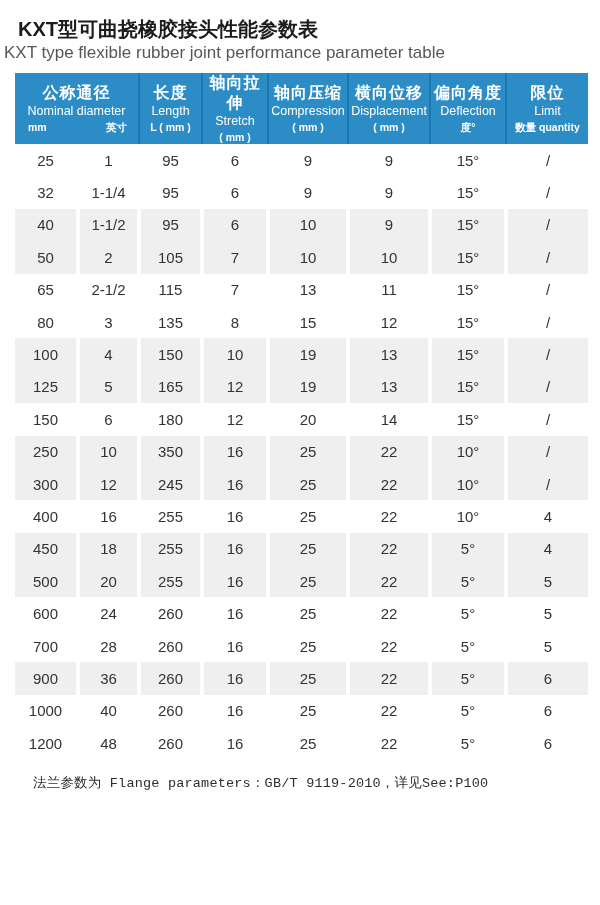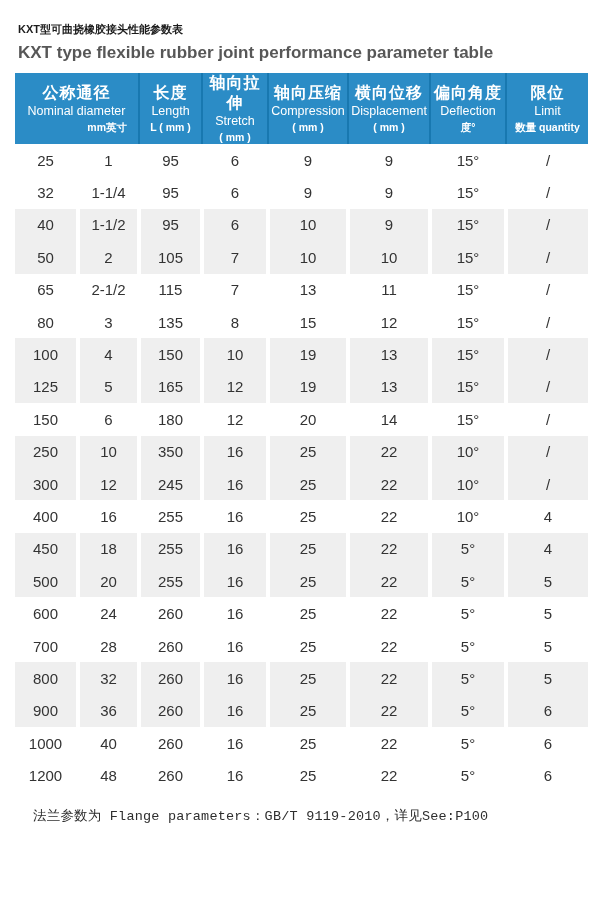--- a/index.html
+++ b/index.html
@@ -13,41 +13,41 @@
   *{box-sizing:border-box;}
   html,body{margin:0;padding:0;}
   body{
     width:600px;height:905px;background:#ffffff;
     font-family:"Liberation Sans","DejaVu Sans",sans-serif;
     color:var(--body-text);
     overflow:hidden;
   }
   .page-title{
     margin:19px 0 2px 18px;
-    font-size:11px;line-height:21px;font-weight:700;color:#1c1c1c;
+    font-size:20px;line-height:21px;font-weight:700;color:#1c1c1c;
   }
   .page-subtitle{
-    margin:0 0 0 18px;
-    font-size:17px;line-height:21px;font-weight:700;color:var(--subtitle-text);
+    margin:0 0 0 4px;
+    font-size:17px;line-height:21px;font-weight:400;color:var(--subtitle-text);
   }
   table.param-table{
     table-layout:fixed;border-collapse:collapse;
     width:573px;margin:10px 0 0 15px;
   }
   thead th{
     background:var(--header-bg);
     color:var(--header-text);
     height:68px;padding:0;vertical-align:middle;
     font-weight:400;
   }
   thead th + th{border-left:2px solid var(--header-divider);}
   .h-zh{font-size:16px;line-height:20px;font-weight:700;letter-spacing:1px;}
   .h-en{font-size:12.5px;line-height:15px;margin-top:1px;}
   .h-unit{font-size:10.5px;line-height:14px;margin-top:1px;font-weight:700;}
-  .h-unit-split{display:flex;justify-content:flex-end;padding:0 11px 0 13px;}
+  .h-unit-split{display:flex;justify-content:space-between;padding:0 11px 0 13px;gap:24px;}
   tbody td{
     height:32.4px;padding:0;text-align:center;
     font-size:15px;color:var(--body-text);
     border-right:4px solid #ffffff;
     background:#ffffff;
   }
   tbody td:last-child{border-right:none;}
   tbody tr.alt td{background:var(--alt-bg);}
   .footer-note{
     margin:15px 0 0 33px;
@@ -270,30 +270,20 @@
           <td>700</td>
           <td>28</td>
           <td>260</td>
           <td>16</td>
           <td>25</td>
           <td>22</td>
           <td>5°</td>
           <td>5</td>
         </tr>
         <tr class="alt">
-          <td>800</td>
-          <td>32</td>
-          <td>260</td>
-          <td>16</td>
-          <td>25</td>
-          <td>22</td>
-          <td>5°</td>
-          <td>5</td>
-        </tr>
-        <tr class="alt">
           <td>900</td>
           <td>36</td>
           <td>260</td>
           <td>16</td>
           <td>25</td>
           <td>22</td>
           <td>5°</td>
           <td>6</td>
         </tr>
         <tr>

